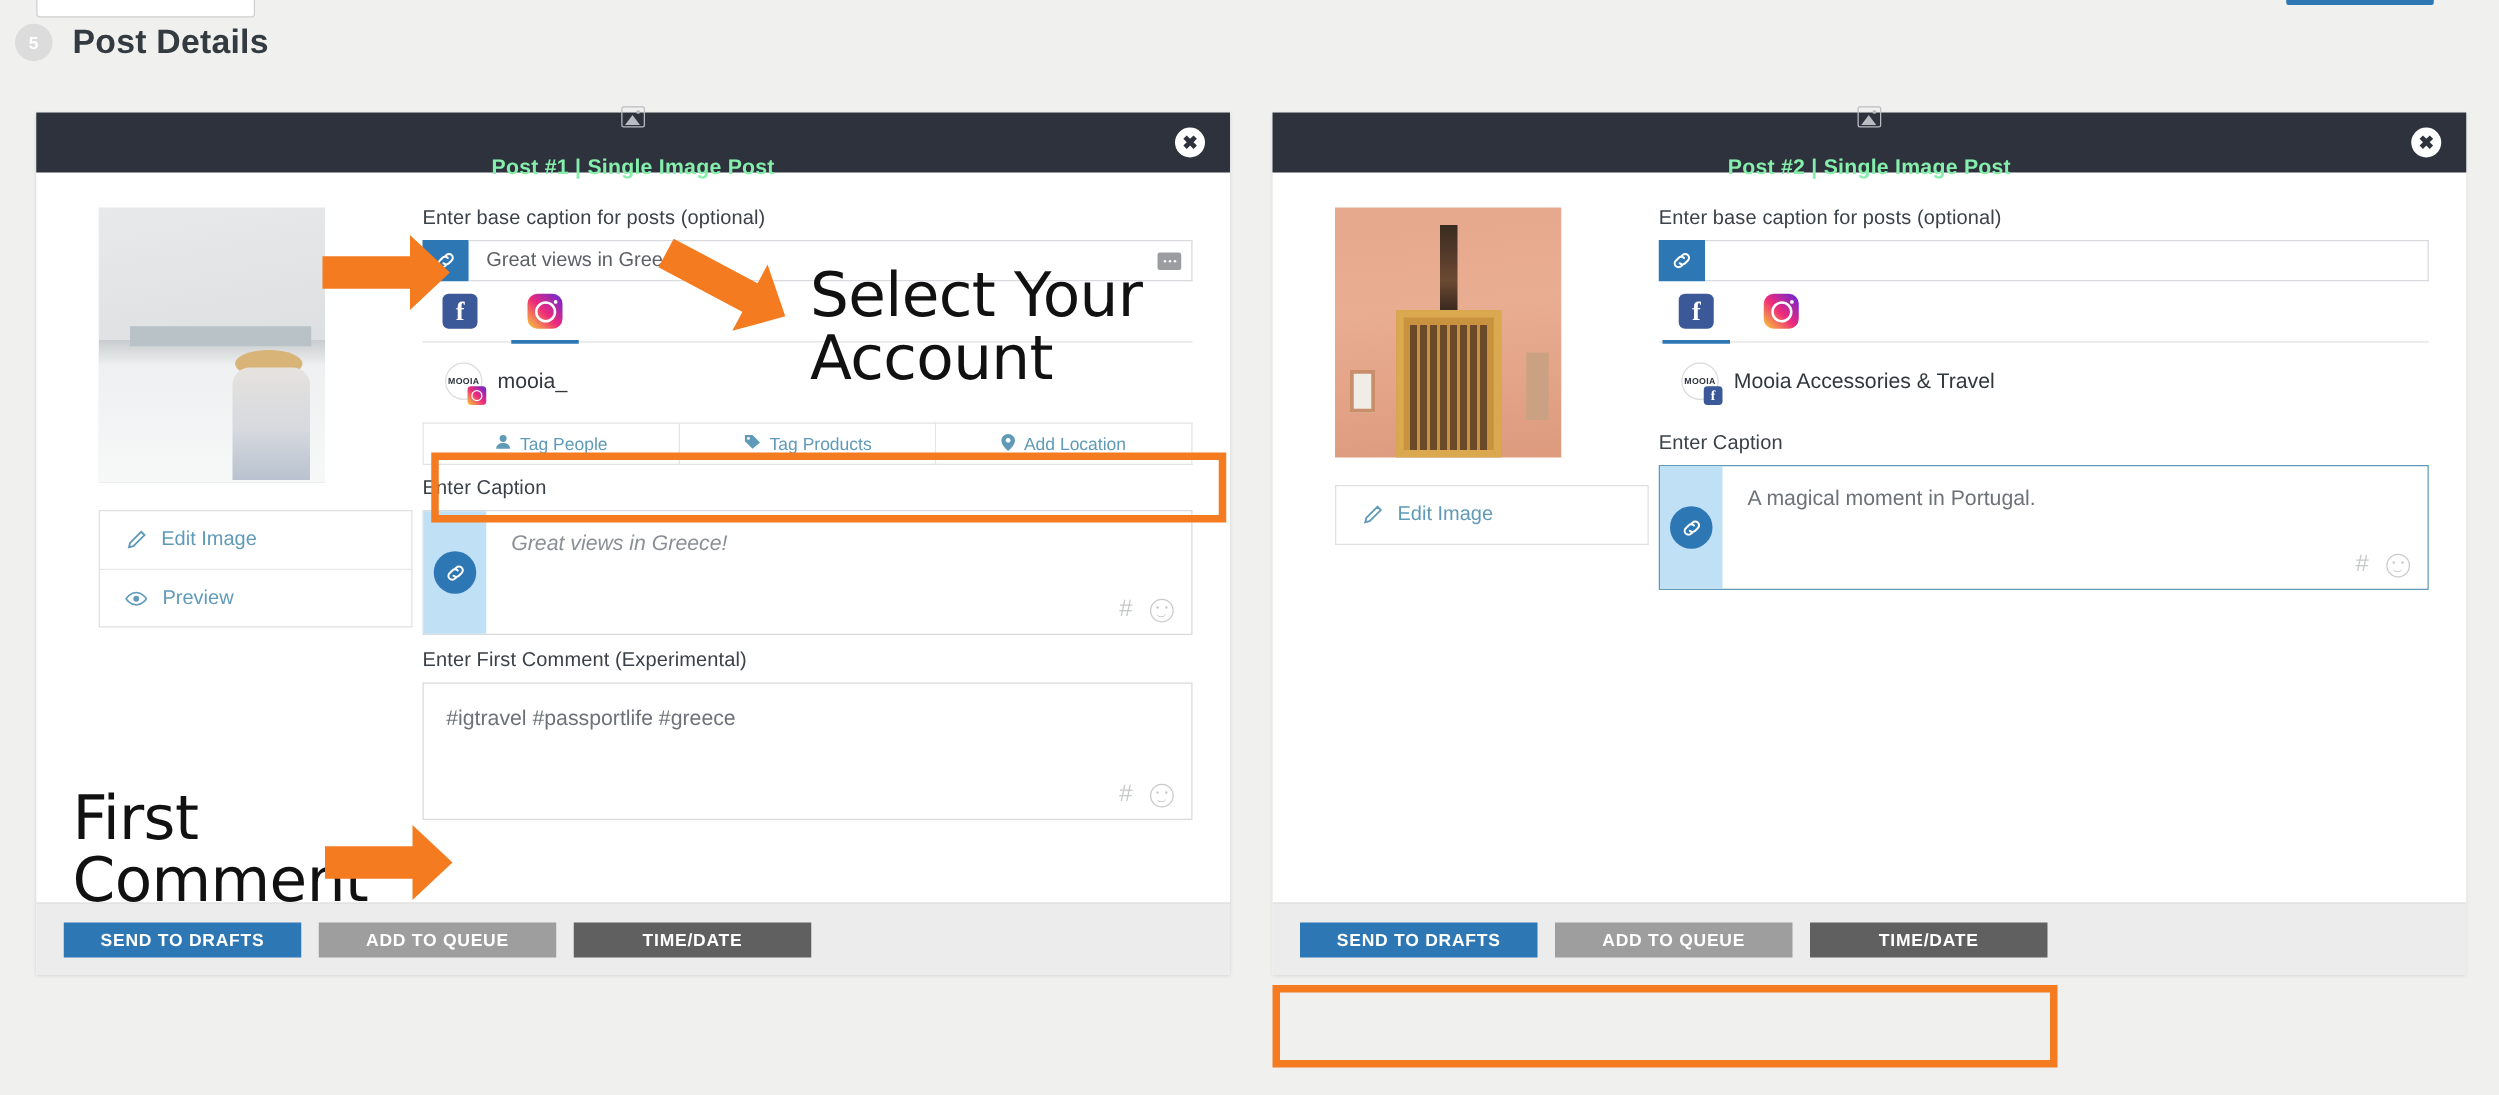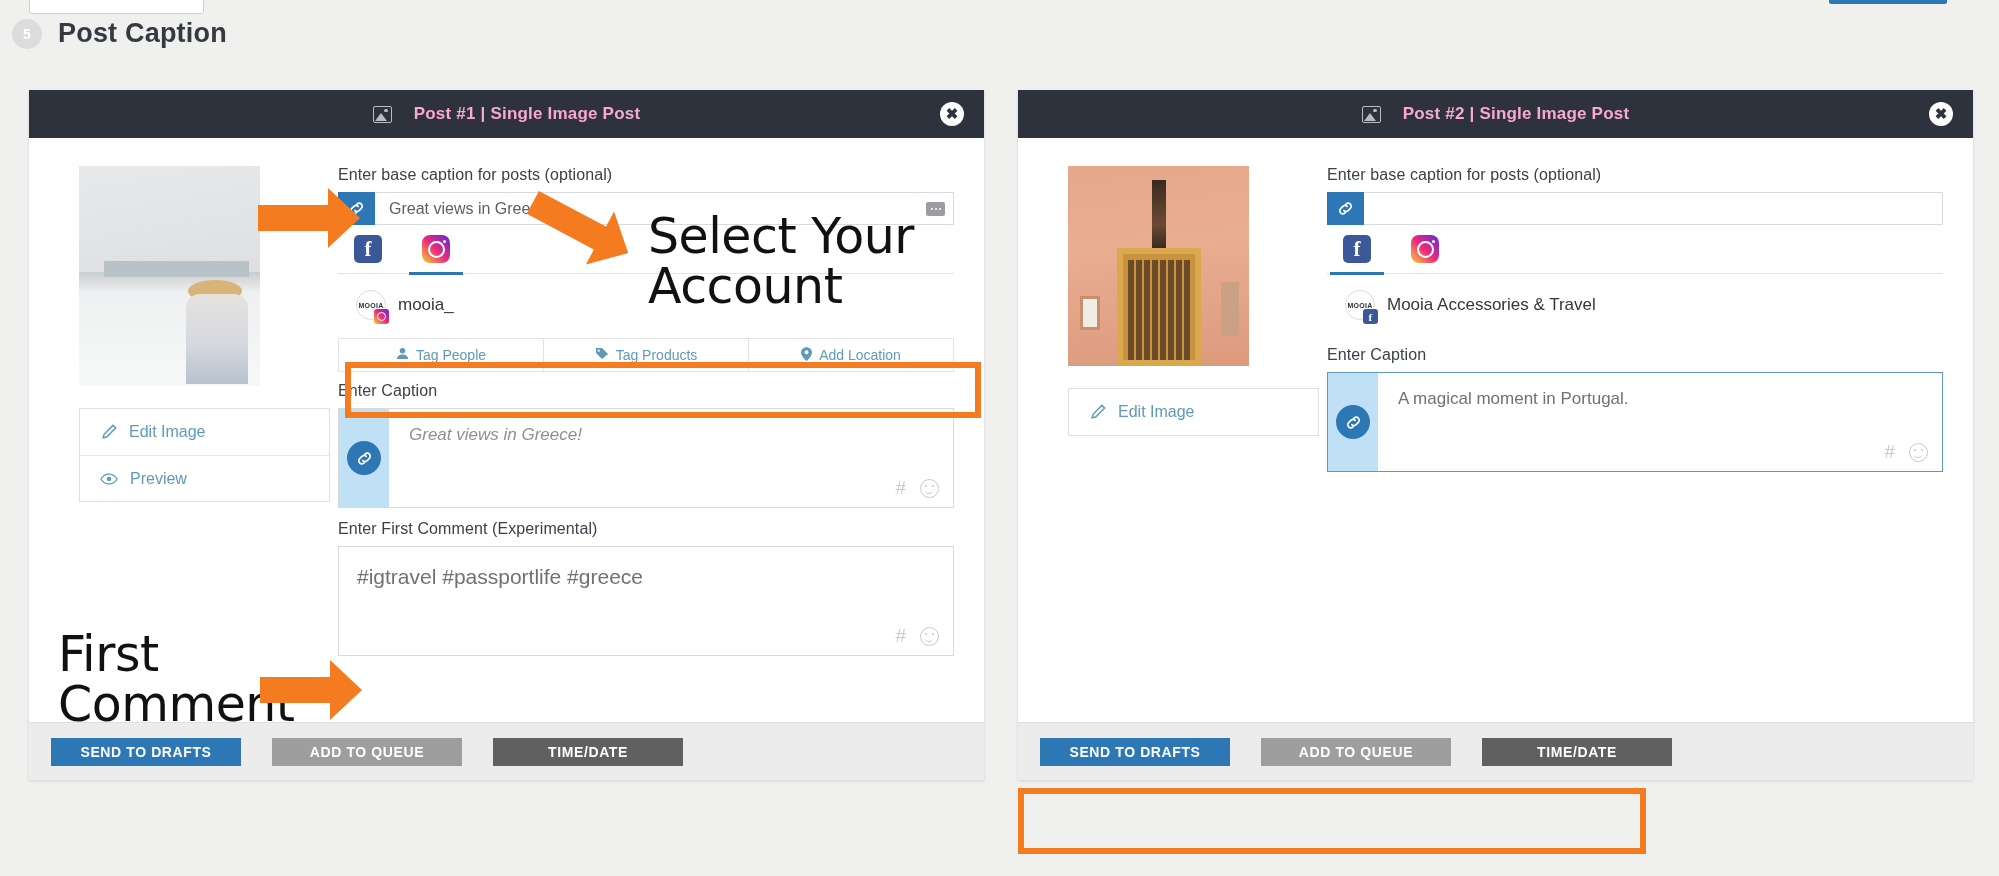--- a/index.html
+++ b/index.html
@@ -48,22 +48,23 @@
   #card-1 { left: 29px; top: 90px; width: 955px; height: 690px; }
   #card-2 { left: 1018px; top: 90px; width: 955px; height: 690px; }
 
   .card-head {
     position: relative;
     height: 48px; background: #2d323c;
     display: flex; align-items: center; justify-content: center;
   }
   .card-head-title {
     display: flex; align-items: center; gap: 22px;
-    color: #f9a8d4; font-size: 17px; font-weight: bold;
+    color: #86efac; font-size: 17px; font-weight: bold;
     letter-spacing: .2px;
+    flex-direction: column;
   }
   .img-glyph {
     width: 19px; height: 17px; border: 1.6px solid #b9bcc2; border-radius: 2px;
     position: relative; display: inline-block;
   }
   .img-glyph::after {
     content: ""; position: absolute; left: 1.5px; bottom: 1px;
     width: 0; height: 0;
     border-left: 6px solid transparent; border-right: 6px solid transparent;
     border-bottom: 8px solid #b9bcc2;
@@ -270,26 +271,26 @@
     width: 2px; height: 2px; border-radius: 50%; background: #c7c9cb;
     box-shadow: 7px 0 0 #c7c9cb;
   }
   .emoji-icon::after {
     content: ""; position: absolute; left: 4px; top: 9px;
     width: 8px; height: 4px; border-bottom: 1.6px solid #c7c9cb; border-radius: 0 0 6px 6px;
   }
 
   
   .fc-box { border: 1px solid #d8dadd; background: #fff; position: relative; min-height: 110px; }
-  .fc-area { padding: 18px 16px 8px 18px; font-size: 21px; color: #6d7278; }
+  .fc-area { padding: 18px 16px 8px 18px; font-size: 17px; color: #6d7278; }
 
   .card-foot {
     position: absolute; left: 0; right: 0; bottom: 0; height: 58px;
     background: #ececec; border-top: 1px solid #e0e0e0;
-    display: flex; align-items: center; gap: 31px; padding-left: 22px;
+    display: flex; align-items: center; gap: 14px; padding-left: 22px;
   }
   .foot-btn {
     height: 28px; min-width: 190px;
     display: flex; align-items: center; justify-content: center;
     font-size: 14px; font-weight: bold; color: #fff; letter-spacing: .6px;
     cursor: pointer;
   }
   .foot-btn.primary { background: #2d77b5; }
   .foot-btn.muted   { background: #9e9e9e; }
   .foot-btn.dark    { background: #606060; }
@@ -333,21 +334,21 @@
 </head>
 <body>
 
 <div class="page">
 
   <div class="top-stub"></div>
   <div class="top-stub-right"></div>
 
   <div class="section-head">
     <div class="step-badge">5</div>
-    <div class="section-title">Post Caption</div>
+    <div class="section-title">Post Details</div>
   </div>
 
   <div class="card" id="card-1">
     <div class="card-head">
       <div class="card-head-title">
         <span class="img-glyph"></span>
         <span>Post #1 | Single Image Post</span>
       </div>
       <div class="close-btn">✖</div>
     </div>

